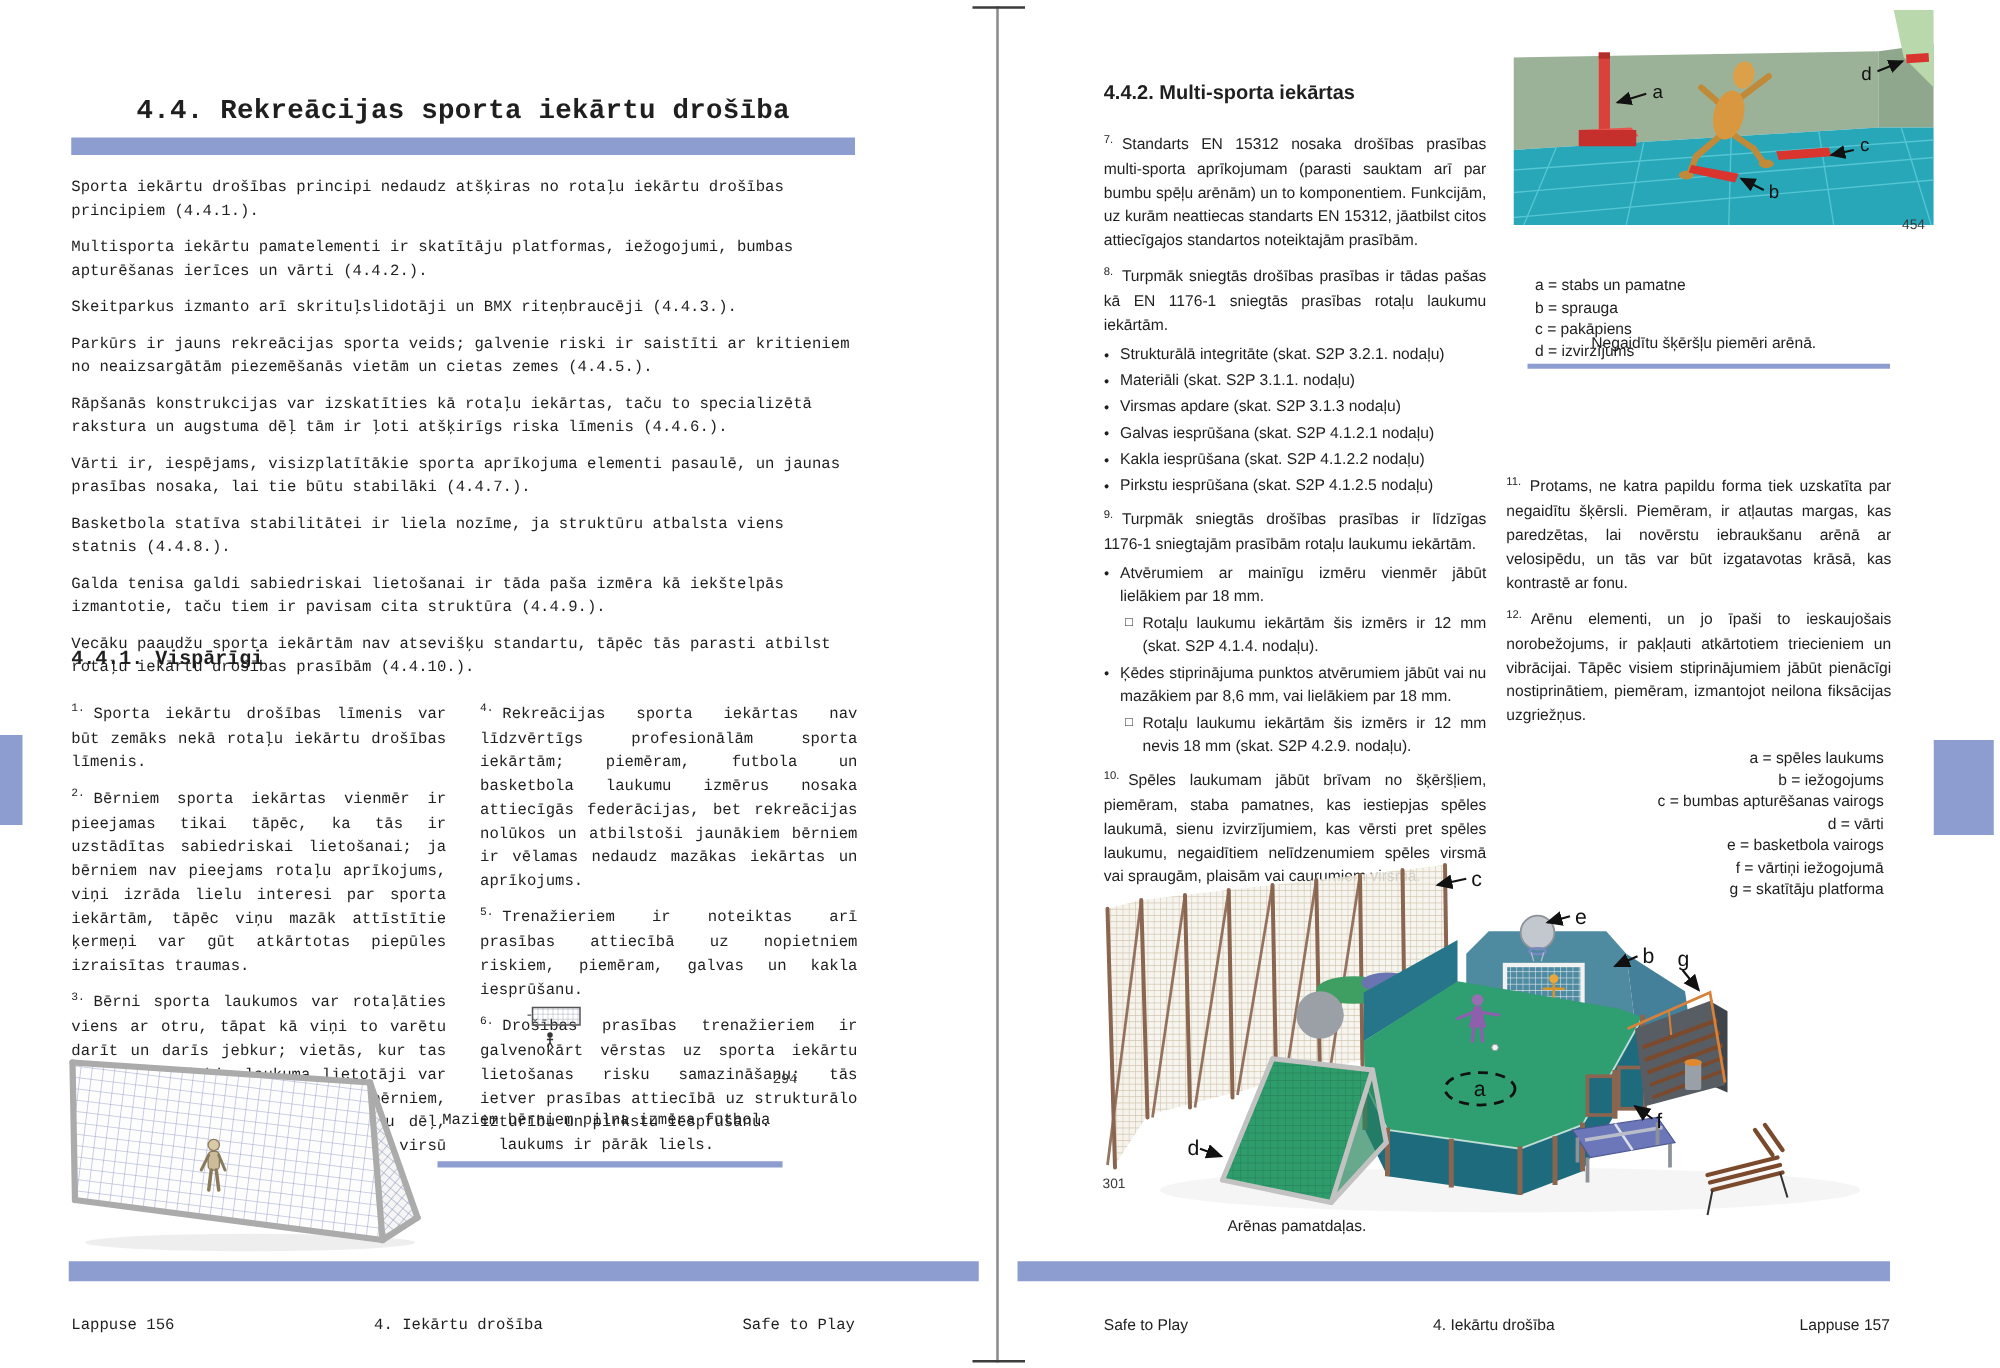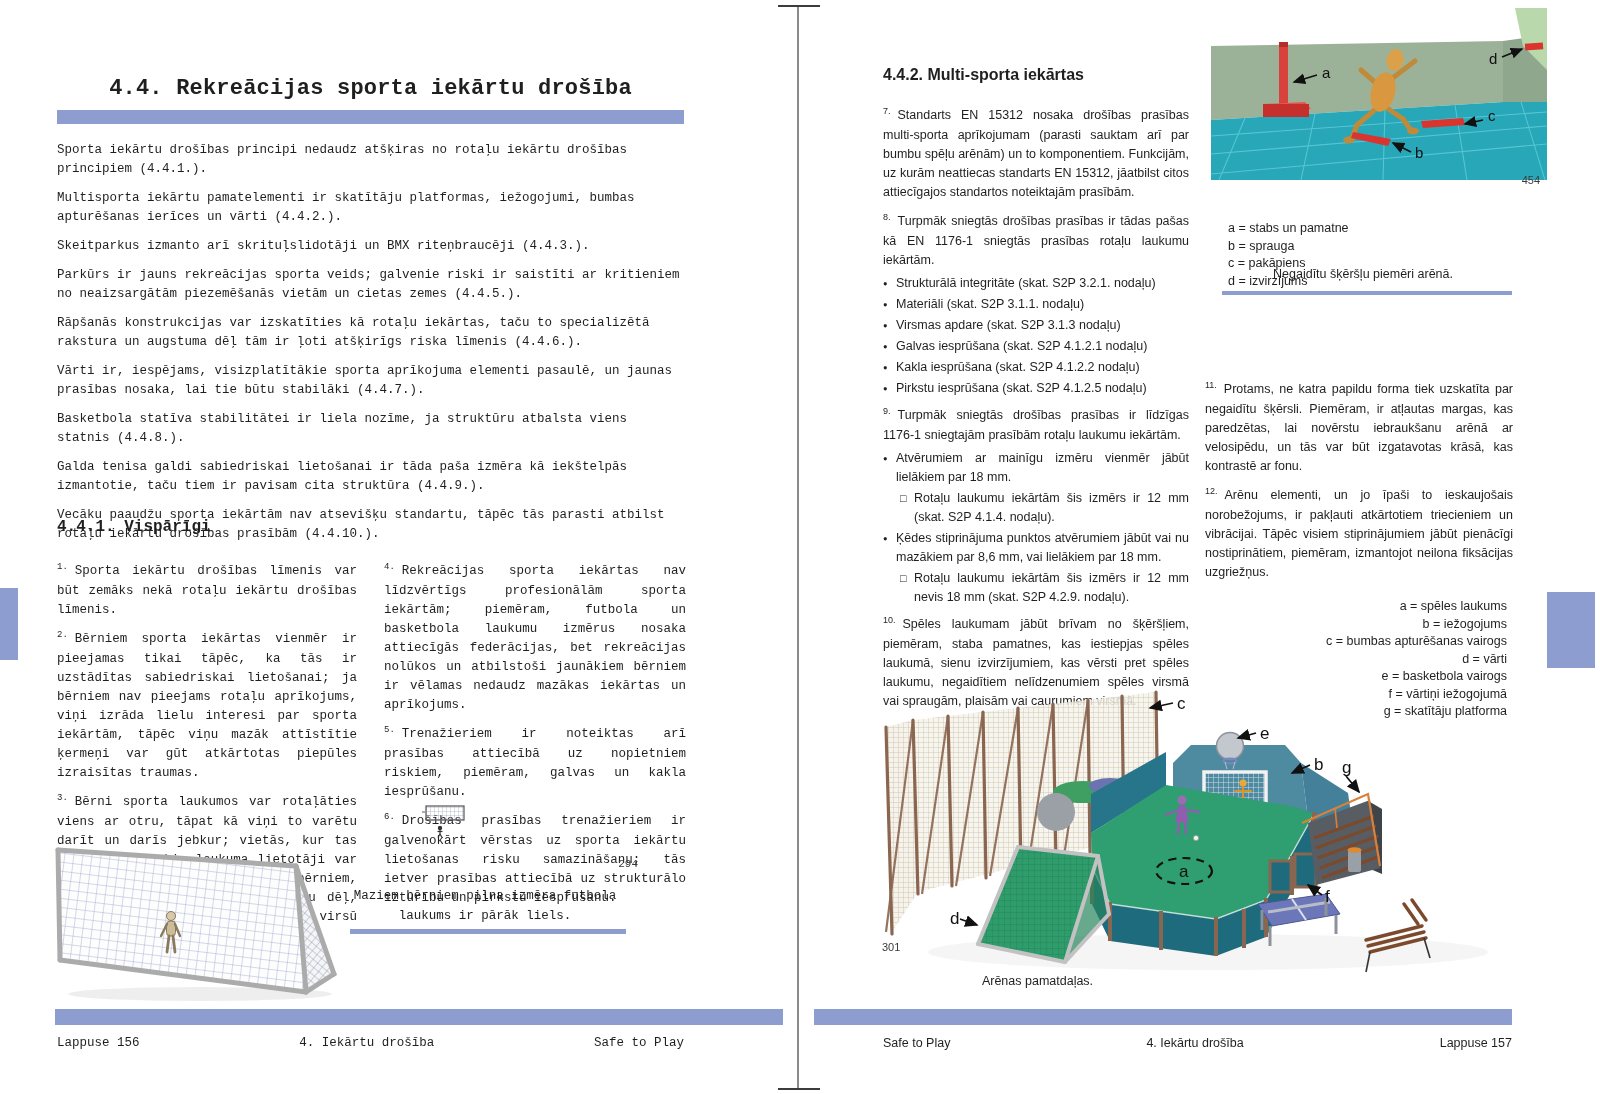--- a/index.html
+++ b/index.html
@@ -19,21 +19,21 @@
   .pnum { font-size:9px; position:relative; top:-5px; margin-right:7px; }
   .cap { font-size:12.5px; line-height:20px; text-align:center; }
   .fignum { font-size:11px; color:#3a3a3a; }
   .legend { font-size:12.5px; line-height:17.5px; }
   .legend div { white-space:nowrap; }
   .brow { display:flex; margin:0 0 2px 0; }
   .bmark { flex:0 0 13px; font-size:7.5px; line-height:19px; }
   .sqmark { flex:0 0 14px; font-size:10.5px; line-height:18px; }
   .subrow { padding-left:17px; }
   .grp { margin-bottom:8px; }
-  .footrow { display:flex; justify-content:space-between; font-size:12.5px; color:#1f1f1f; }
+  .footrow { display:flex; justify-content:space-between; font-size:12.5px; color:#1f1f1f;margin-top:17px; }
   svg text { font-family:"Liberation Sans","DejaVu Sans",sans-serif; }
 </style>
 </head>
 <body>
 
 <div class="abs" style="left:797px;top:5px;width:2px;height:1085px;background:#8a8a8a;"></div>
 <div class="abs" style="left:778px;top:5px;width:42px;height:2px;background:#3c3c3c;"></div>
 <div class="abs" style="left:778px;top:1088px;width:42px;height:2px;background:#3c3c3c;"></div>
 <div class="abs bar" style="left:0;top:588px;width:18px;height:72px;"></div>
 <div class="abs bar" style="left:1547px;top:592px;width:48px;height:76px;"></div>

